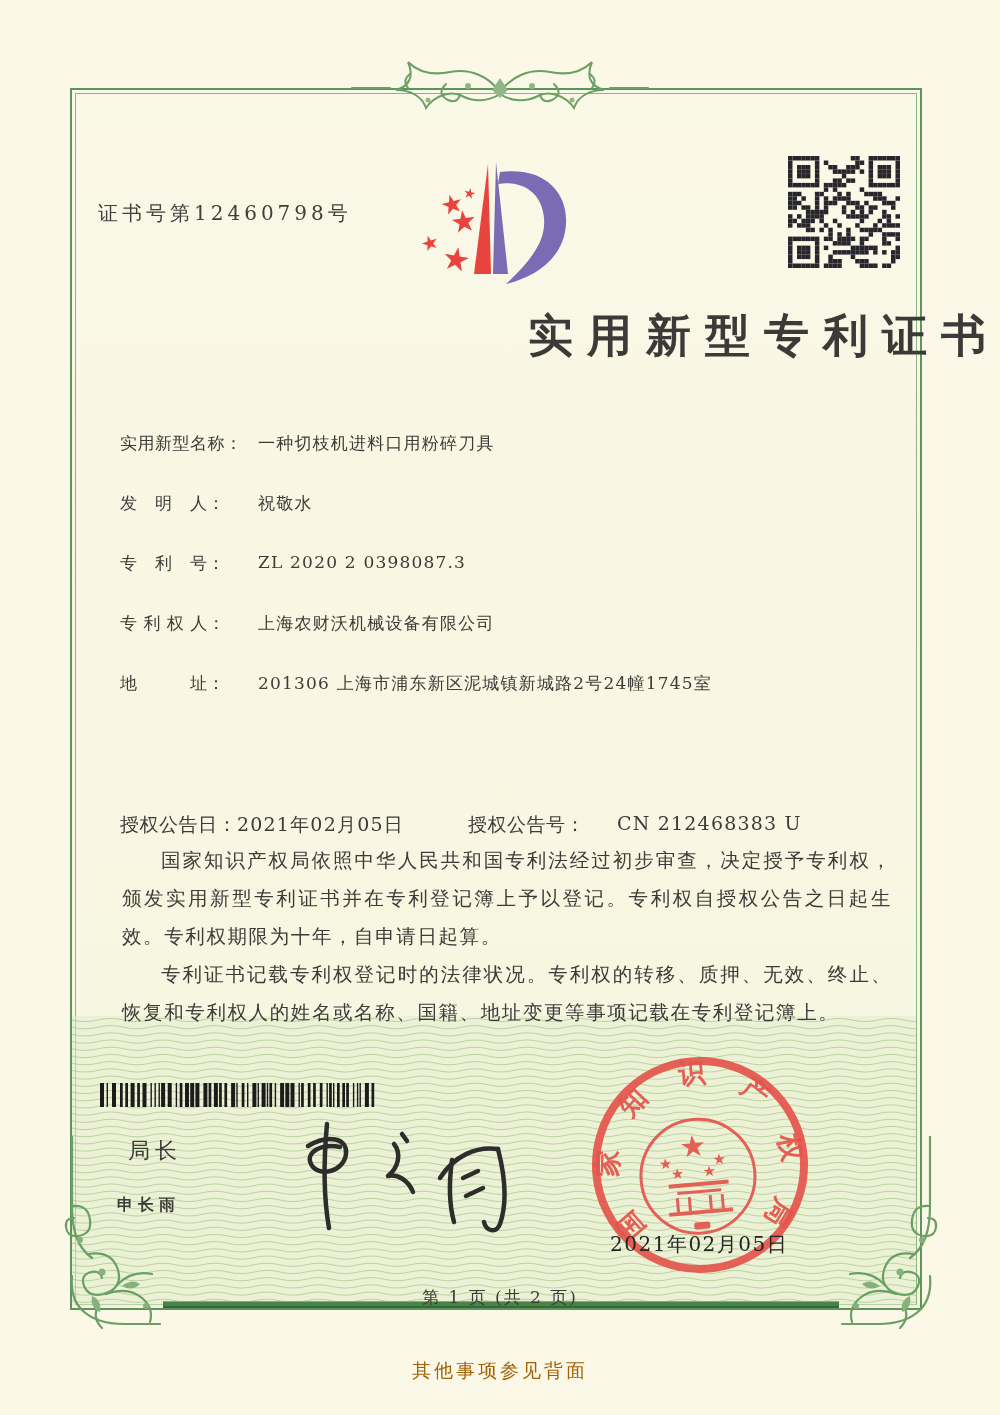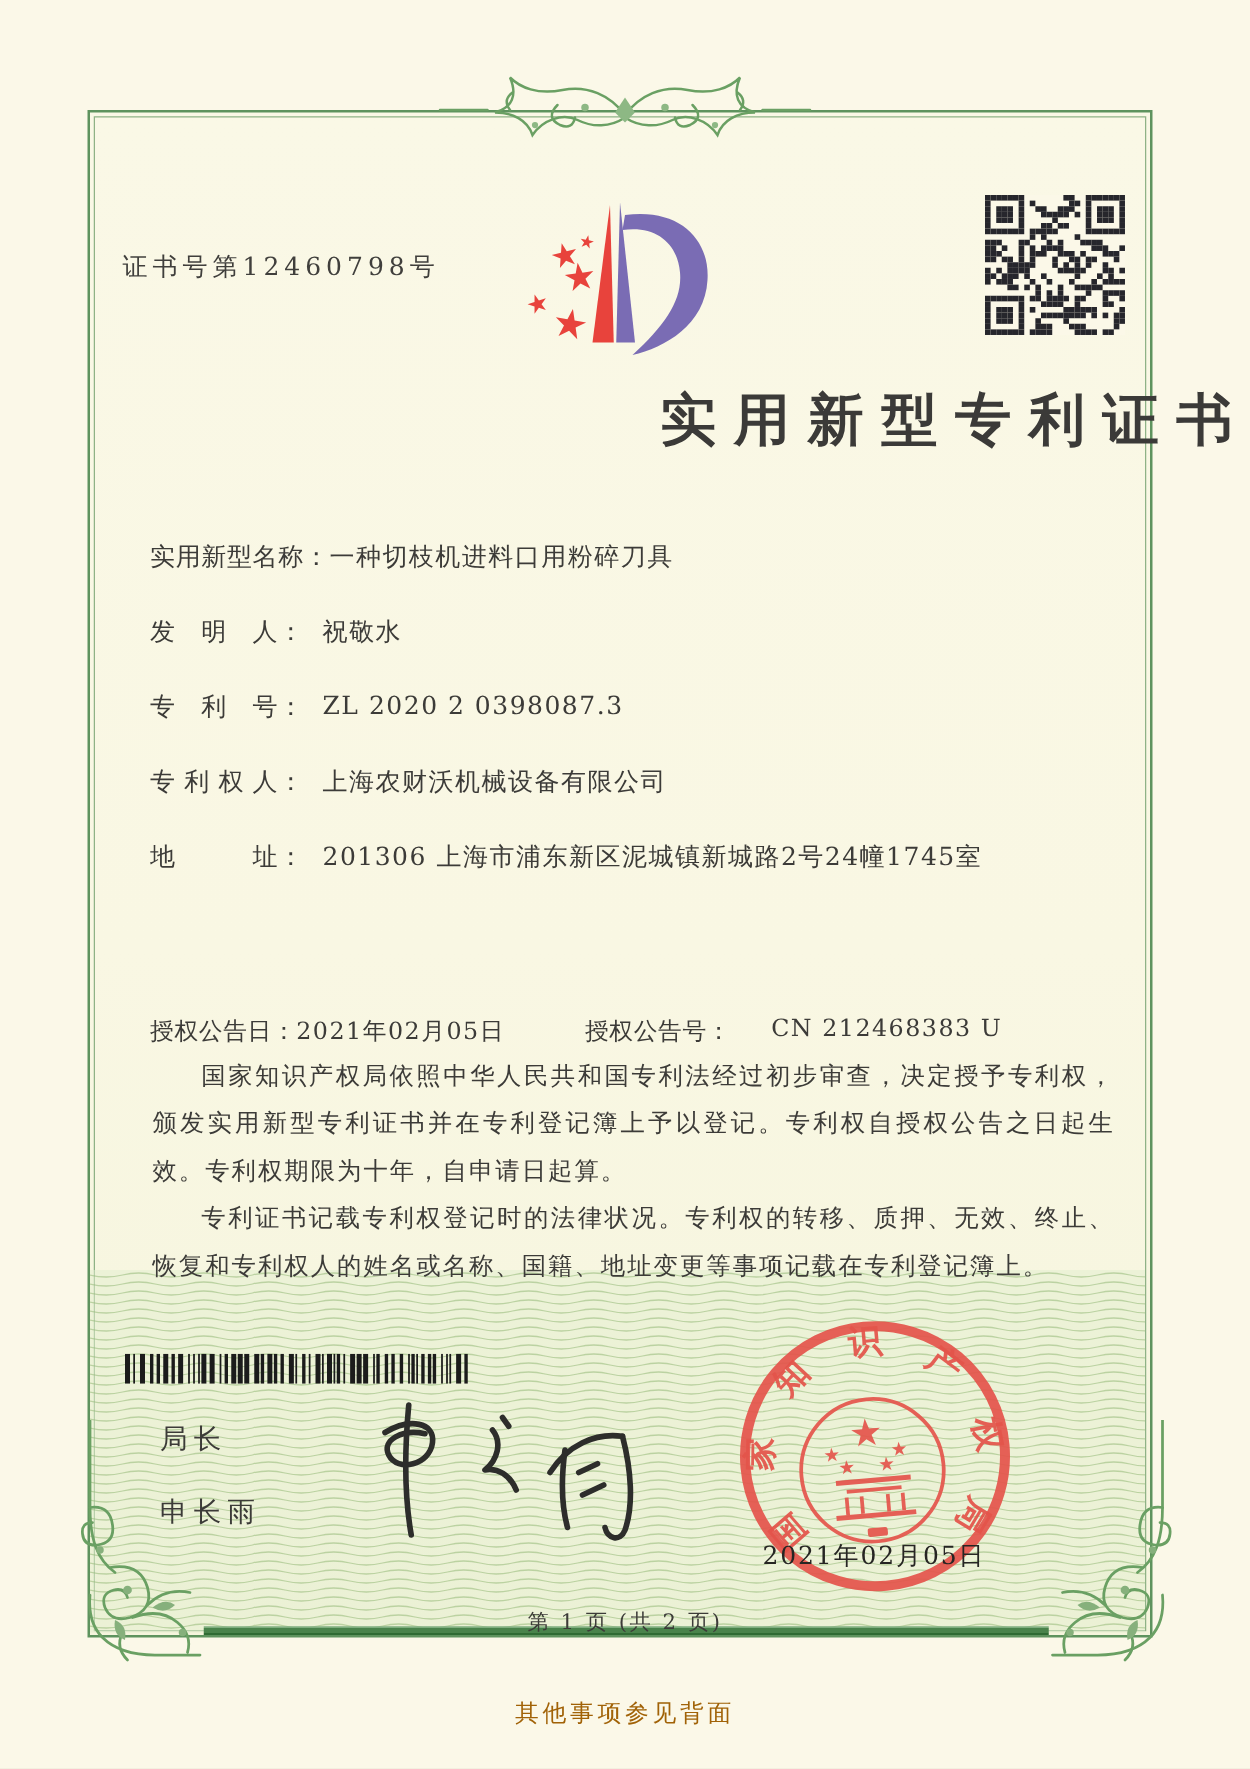--- a/index.html
+++ b/index.html
@@ -23,36 +23,36 @@
   .bottom-rule{position:absolute;left:163px;top:1301px;width:676px;height:7px;
     background:linear-gradient(180deg,#7fae7f 0 1px,#49834b 1px 5px,#2f6b33 5px 7px);}
   
   .cert-no{position:absolute;left:98px;top:160px;font-size:20px;letter-spacing:4px;color:#403f3c;margin-top:40px;}
   .logo{position:absolute;left:412px;top:142px;}
   .qr{position:absolute;left:788px;top:156px;}
   .title{position:absolute;left:0;top:306px;width:100%;text-align:right;
     font-size:45px;font-weight:700;letter-spacing:14px;text-indent:14px;color:#3b3a38;}
   
   .fields{position:absolute;left:120px;top:432px;width:782px;}
-  .field-row{height:60px;display:flex;align-items:flex-start;font-size:20px;}
+  .field-row{height:60px;display:flex;align-items:flex-start;font-size:17px;}
   .field-row .lbl{flex:0 0 138px;letter-spacing:.5px;white-space:nowrap;}
   .field-row .val{letter-spacing:1.2px;white-space:nowrap;}
   .grant-row{position:absolute;left:120px;top:792px;width:800px;display:flex;font-size:19px;}
   .grant-row .pair{display:flex;white-space:nowrap;margin-top:20px;}
   .grant-row .pair .lbl{letter-spacing:.5px;}
   .grant-row .pair .val{letter-spacing:1.2px;}
   .grant-row .pair2{margin-left:64px;gap:32px;}
   
   .body-text{position:absolute;left:122px;top:842px;width:770px;font-size:19.5px;
     line-height:38px;letter-spacing:1.6px;text-align:justify;}
   .body-text p{margin:0;text-indent:2em;}
   
   .barcode{position:absolute;left:100px;top:1083px;}
   .director-title{position:absolute;left:128px;top:1136px;font-size:22px;letter-spacing:5px;}
-  .director-name{position:absolute;left:128px;top:1195px;font-size:22px;letter-spacing:5px;}
+  .director-name{position:absolute;left:117px;top:1195px;font-size:16px;letter-spacing:5px;font-weight:bold;}
   .signature{position:absolute;left:256px;top:1116px;}
   .seal{position:absolute;left:585px;top:1050px;transform:rotate(-5deg);}
   .seal-date{position:absolute;left:610px;top:1231px;font-size:20px;letter-spacing:1.5px;color:#262523;z-index:6;}
   .page-no{position:absolute;left:0;top:1286px;width:100%;text-align:center;font-size:17px;letter-spacing:2px;}
   .back-note{position:absolute;left:0;top:1358px;width:100%;text-align:center;font-size:19px;letter-spacing:3px;color:#a16207;}
   .ornament{position:absolute;}
   svg{display:block;}
 </style>
 </head>
 <body>

